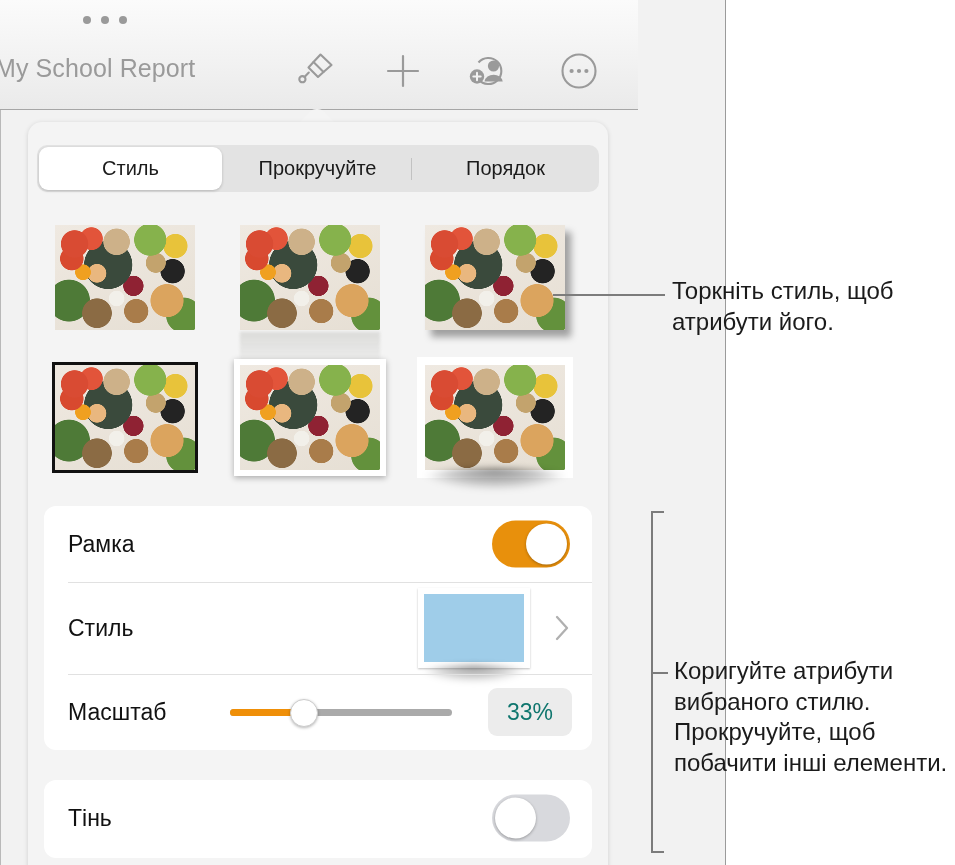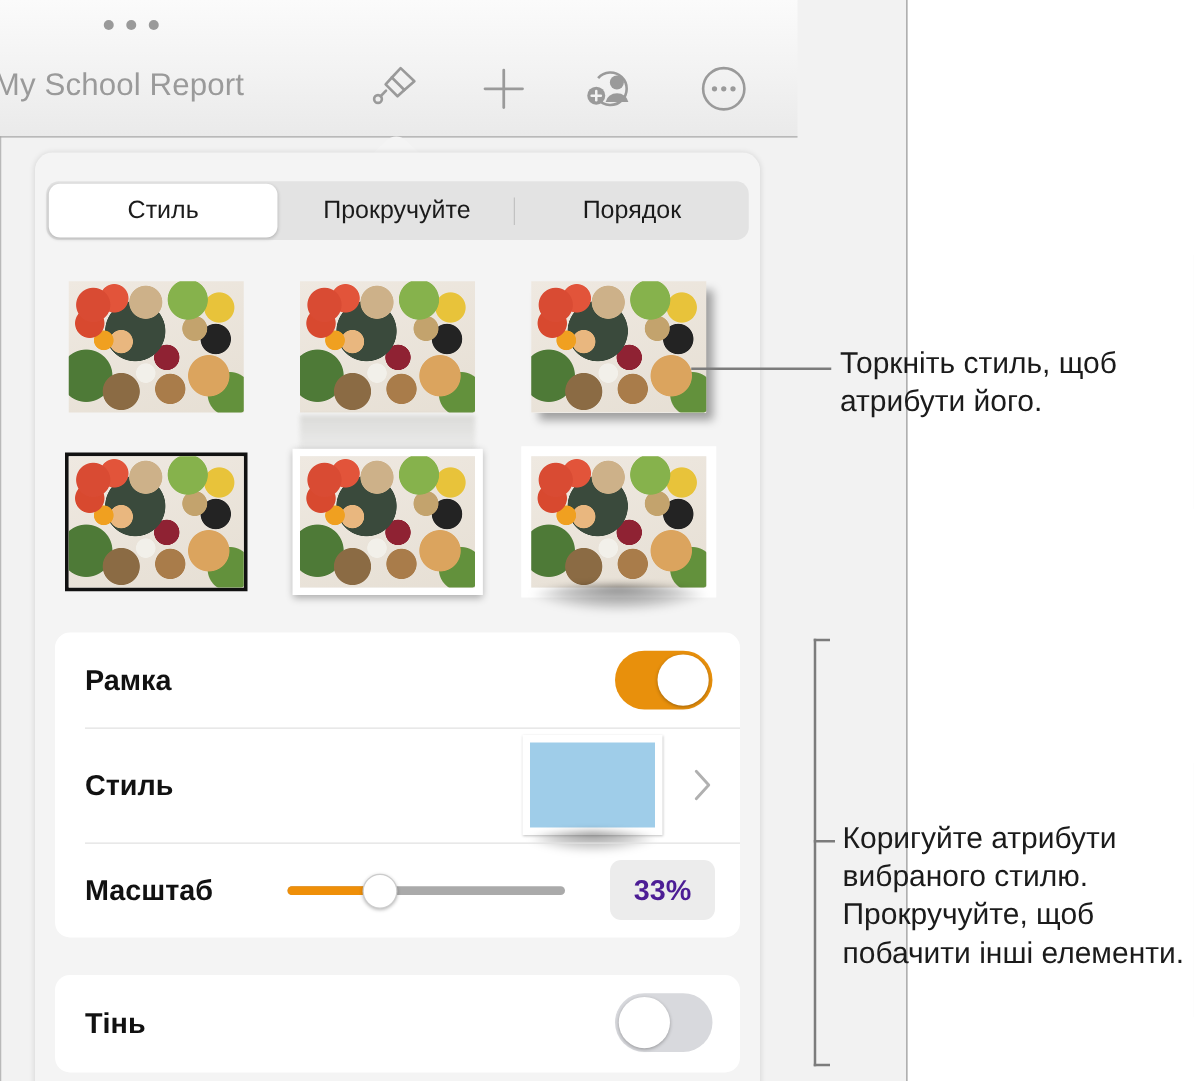--- a/index.html
+++ b/index.html
@@ -132,21 +132,21 @@
     background:radial-gradient(ellipse at 50% 0%,rgba(0,0,0,.48) 0%,rgba(0,0,0,.22) 45%,rgba(0,0,0,0) 72%);
     filter:blur(3px);
   }
 
   
   .group{
     position:absolute;left:44px;width:548px;background:#ffffff;border-radius:12px;
   }
   .row{
     position:relative;height:76px;display:flex;align-items:center;
-    padding:0 24px;box-sizing:border-box;font-weight:bold;
+    padding:0 24px;box-sizing:border-box;
   }
   .row + .row:before{
     content:"";position:absolute;left:24px;right:0;top:0;height:1px;background:#e1e1e1;
   }
   .row-label{font-size:23px;color:#111;}
 
   
   .switch{
     position:absolute;right:22px;top:50%;transform:translateY(-50%);
     width:78px;height:47px;border-radius:24px;
@@ -194,21 +194,21 @@
   }
   .knob-s{
     position:absolute;left:33%;top:-2px;margin-left:-13px;width:26px;height:26px;
     border-radius:50%;background:#fff;border:1px solid #ccc;
     box-shadow:0 1px 3px rgba(0,0,0,.28);
   }
   .value-box{
     position:absolute;right:20px;top:50%;transform:translateY(-50%);
     min-width:84px;height:48px;background:#ececec;border-radius:9px;
     display:flex;align-items:center;justify-content:center;
-    font-size:23px;color:#4c1d95;
+    font-size:23px;color:#0f766e;
   }
 
   
   .callout-text{
     position:absolute;font-size:24px;color:#1b1b1b;line-height:1.28;
   }
   .leader{position:absolute;background:#7c7c7c;}
 </style>
 </head>
 <body>

